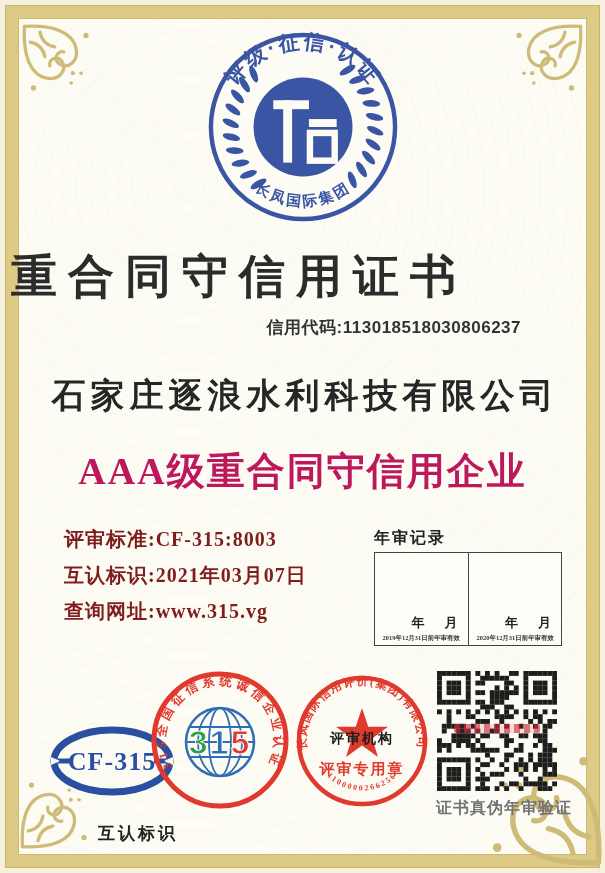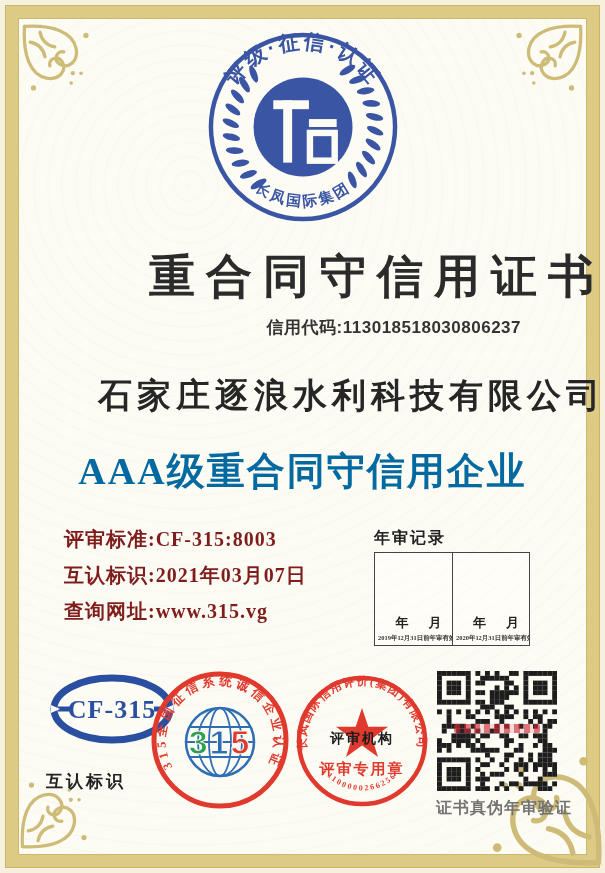--- a/index.html
+++ b/index.html
@@ -23,68 +23,68 @@
   }
   .flourish{position:absolute;pointer-events:none;}
   .fl-tl{left:22px;top:24px;}
   .fl-tr{right:22px;top:24px;transform:scaleX(-1);}
   .fl-bl{left:20px;bottom:24px;transform:scaleY(-1);}
   .fl-br{right:20px;bottom:24px;transform:scale(-1.35,-1.35);transform-origin:center;}
 
   .logo-wrap{position:absolute;left:50%;top:28px;transform:translateX(-50%);}
 
   .title{
-    position:absolute;left:0;right:0;top:246px;text-align:right;
+    position:absolute;left:0;right:0;top:246px;text-align:left;
     font-family:"Liberation Sans","DejaVu Sans",sans-serif;
     font-size:46px;font-weight:900;letter-spacing:11px;color:#2b2b2b;
     white-space:nowrap;text-indent:11px;
   }
   .credit-code{
     position:absolute;right:84px;top:316px;
     font-family:"Liberation Sans","DejaVu Sans",sans-serif;
     font-size:17px;font-weight:bold;color:#333;letter-spacing:.5px;margin-left:48px;
   }
   .company{
-    position:absolute;left:0;right:0;top:373px;text-align:right;
+    position:absolute;left:0;right:0;top:373px;text-align:center;
     font-family:"Liberation Sans","DejaVu Sans",sans-serif;
     font-size:34px;font-weight:900;letter-spacing:5px;color:#262626;
     white-space:nowrap;text-indent:5px;
   }
   .award{
     position:absolute;left:0;right:0;top:446px;text-align:center;
-    font-size:38px;font-weight:900;letter-spacing:2px;color:#0369a1;
+    font-size:38px;font-weight:900;letter-spacing:2px;color:#be185d;
     white-space:nowrap;
   }
   .details{
     position:absolute;left:64px;top:521px;
     font-size:20px;font-weight:bold;color:#7f1d1d;line-height:36px;
     letter-spacing:1px;
   }
-  .annual{position:absolute;left:374px;top:528px;width:156px;}
+  .annual{position:absolute;left:374px;top:528px;width:188px;}
   .annual-title{font-size:16px;font-weight:bold;letter-spacing:2px;color:#222;}
   .annual-table{
     display:flex;border:1.5px solid #444;height:92px;margin-top:3px;
     background:rgba(255,255,255,.4);
   }
   .annual-cell{
     flex:1;display:flex;flex-direction:column;justify-content:flex-end;
     border-right:1.5px solid #444;overflow:hidden;
   }
   .annual-cell:last-child{border-right:none;}
   .ym{
     display:flex;justify-content:flex-end;gap:20px;padding-right:10px;
     font-size:13px;font-weight:bold;color:#222;
   }
   .cell-note{
     font-size:7px;font-weight:bold;color:#333;white-space:nowrap;
     text-align:center;transform:scale(.92);transform-origin:center;
     padding:1px 0 2px;
   }
   .footer-item{position:absolute;}
-  .cf-block{left:46px;top:672px;width:132px;text-align:left;}
+  .cf-block{left:46px;top:724px;width:132px;text-align:right;}
   .cf-caption{font-size:17px;font-weight:bold;letter-spacing:3px;margin-top:20px;color:#222;}
   .globe-block{left:146px;top:666px;}
   .seal-block{left:291px;top:670px;}
   .qr-block{left:436px;top:671px;width:122px;text-align:center;}
   .qr-box{position:relative;width:120px;height:120px;margin:0 auto;}
   .qr-overlay{
     position:absolute;left:14%;top:44%;width:72%;height:9px;
     background:repeating-linear-gradient(90deg, rgba(205,40,55,.65) 0 6px, rgba(205,40,55,.15) 6px 10px);
     filter:blur(.6px);border-radius:2px;
   }

